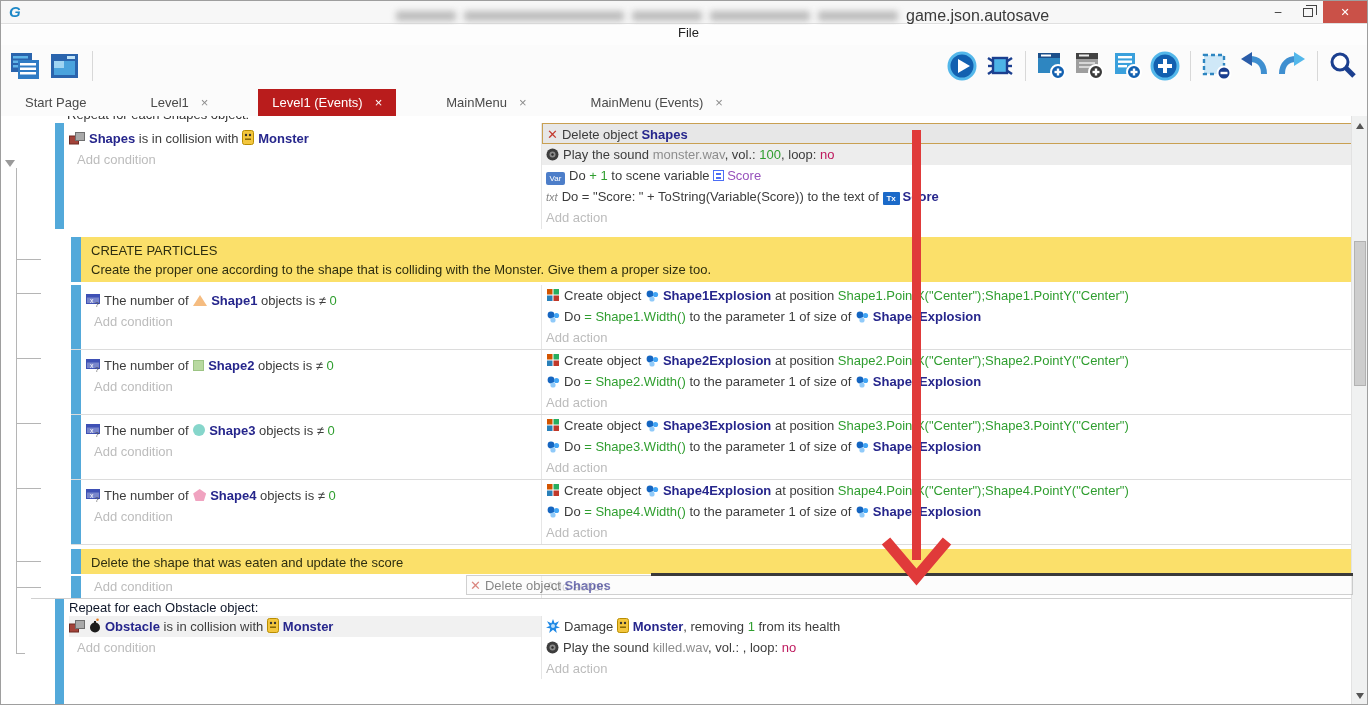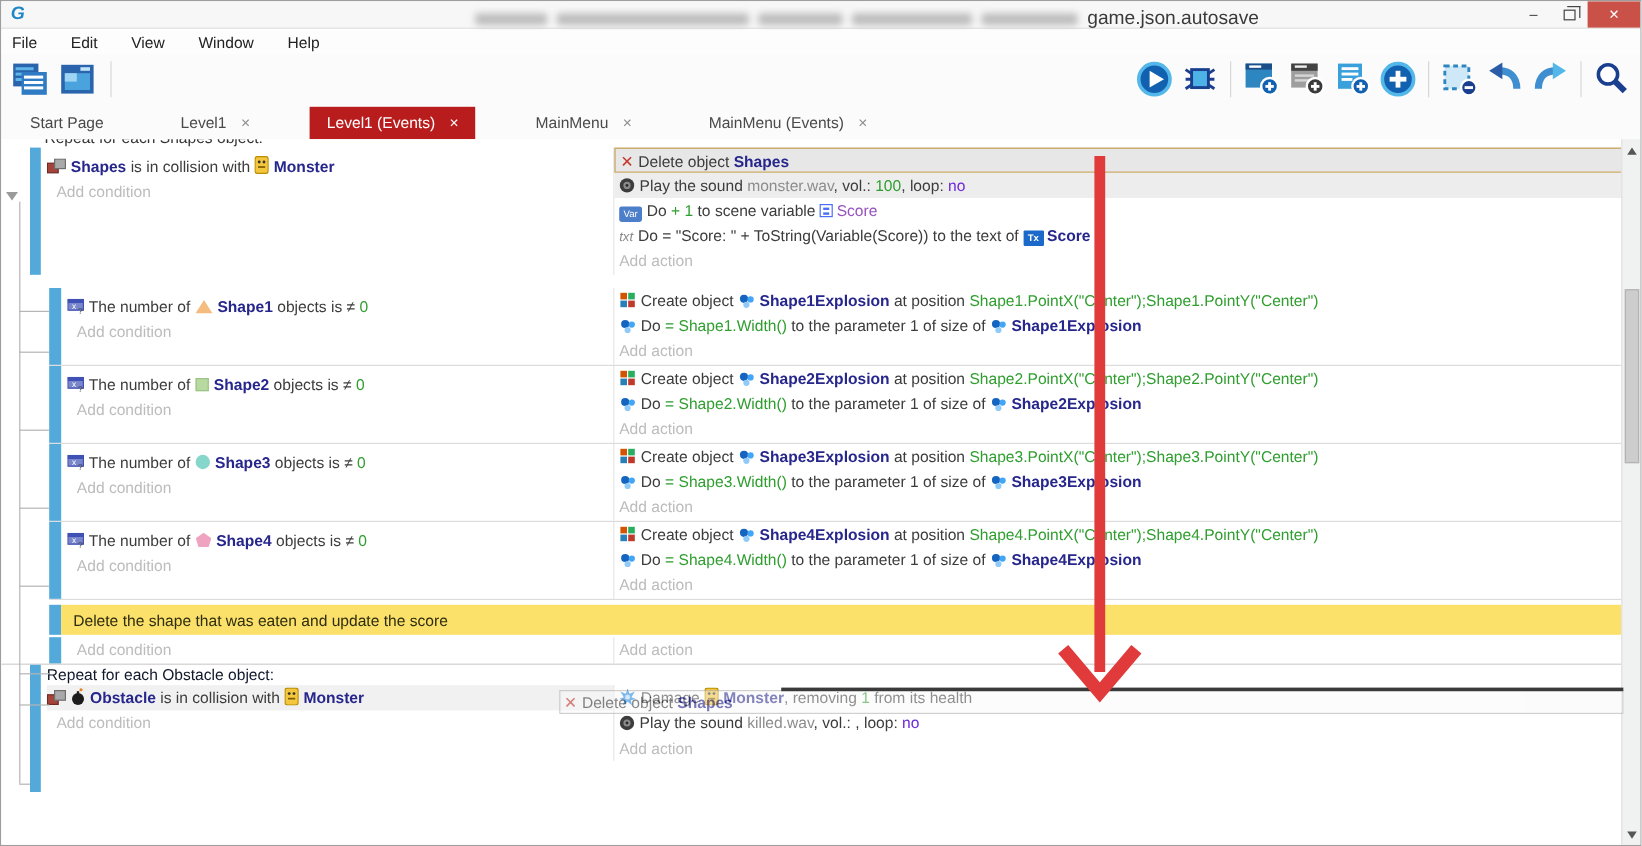--- a/index.html
+++ b/index.html
@@ -14,43 +14,43 @@
   .logo { position:absolute; left:8px; top:2px; font-size:15px; font-weight:bold; font-style:italic; color:#1e88c7; }
   .titlewrap { position:absolute; left:395px; top:6px; display:flex; gap:8px; align-items:center; }
   .blurblock { filter:blur(3px); background:#bdbdbd; height:10px; border-radius:2px; display:inline-block; }
   .titletext { font-size:16px; color:#3a3a3a; }
   .winbtns { position:absolute; right:0; top:0; height:22px; display:flex; }
   .winbtn { width:30px; height:22px; display:flex; align-items:center; justify-content:center; font-size:12px; color:#333; }
   .winbtn.close { width:44px; background:#ca5148; color:#fff; font-size:11px; }
   .restore-box { position:relative; width:10px; height:9px; border:1px solid #444; background:#f7f7f7; }
   .restore-box:before { content:""; position:absolute; left:2px; top:-4px; width:10px; height:9px; border:1px solid #444; border-bottom:none; border-left:none; }
   
-  .menubar { position:absolute; left:0; top:24px; width:100%; height:20px; background:#fdfdfd; display:flex; gap:28px; padding-left:9px; align-items:center; }
+  .menubar { position:absolute; left:0; top:24px; width:100%; height:20px; background:#fdfdfd; display:flex; gap:18px; padding-left:9px; align-items:center;flex-direction:column; }
   .menubar span { font-size:13px; color:#222; }
   
   .toolbar { position:absolute; left:0; top:44px; width:100%; height:44px; background:#fbfbfb; }
   .tb-left { position:absolute; left:8px; top:5px; display:flex; gap:8px; align-items:center; }
   .tb-right { position:absolute; right:8px; top:5px; display:flex; gap:6px; align-items:center; }
   .tbsep { width:1px; height:30px; background:#d8d8d8; margin:0 3px; }
   .tbico { width:32px; height:32px; display:flex; align-items:center; justify-content:center; }
   
   .tabbar { position:absolute; left:0; top:88px; width:100%; height:27px; background:#fbfbfb; display:flex; align-items:stretch; padding-left:10px;gap:36px; }
   .tab { display:flex; align-items:center; gap:12px; padding:0 14px; font-size:13px; color:#4a4a4a; }
   .tab .x { color:#8b8b8b; font-size:13px; }
   .tab.active { background:#b91c1c; color:#fff; }
   .tab.active .x { color:#fff; }
   
-  .sheet { position:absolute; left:0; top:115px; width:1352px; height:590px; background:#fff; overflow:hidden; font-size:13px; }
+  .sheet { position:absolute; left:0; top:115px; width:1352px; height:590px; background:#fff; overflow:hidden; font-size:13px;padding-left:30px; }
   .row { height:21px; line-height:21px; white-space:nowrap; overflow:hidden; }
   .obj { color:#26268c; font-weight:bold; }
   .expr { color:#2f9e2f; }
   .num { color:#2f9e2f; }
   .var { color:#9752bc; }
   .file { color:#8d8d8d; }
-  .loopval { color:#6d28d9; }
+  .loopval { color:#be185d; }
   .addlink { color:#bcbcbc; padding-left:8px; }
   .clipped { height:7px; overflow:hidden; }
   .clipped div { margin-top:-9px; margin-left:36px; font-size:13px; color:#333; }
   .ev { display:flex; position:relative; }
   .gut { width:24px; flex:none; }
   .bar { width:9px; flex:none; background:#53a9da; }
   .conds { width:477px; flex:none; padding-left:5px; padding-top:5px; }
   .acts { flex:1; border-left:1px solid #e6e6e6; min-width:0; }
   .acts .row { padding-left:4px; }
   .sel { background:#e7e7e7; border:1px solid #c9a052; }
@@ -308,20 +308,27 @@
         </div>
         <div class="row">
           <span class="txtbadge">txt</span><span>Do </span><span>= "Score: " + ToString(Variable(Score))</span><span> to the text of </span><span class="txbadge">Tx</span><span class="obj">Score</span>
         </div>
         <div class="row addlink">Add action</div>
       </div>
     </div>
 
     <div class="subwrap">
 
+      <div class="comment" style="height:45px;">
+        <div class="subbar"></div>
+        <div class="cbody">
+          <div class="ct">CREATE PARTICLES</div>
+          <div class="ct">Create the proper one according to the shape that is colliding with the Monster. Give them a proper size too.</div>
+        </div>
+      </div>
       <div style="height:3px"></div>
 
       <div class="sub">
         <div class="subbar"></div>
         <div class="conds">
           <div class="row">
             <svg class="ico" width="14" height="13" viewBox="0 0 14 13">
                 <rect x="0.5" y="0.5" width="13" height="9" fill="#7986cb" stroke="#3f51b5"></rect>
                 <rect x="0.5" y="0.5" width="13" height="3" fill="#3f51b5"></rect>
                 <text x="4" y="8.6" font-size="7" fill="#fff">x</text>

